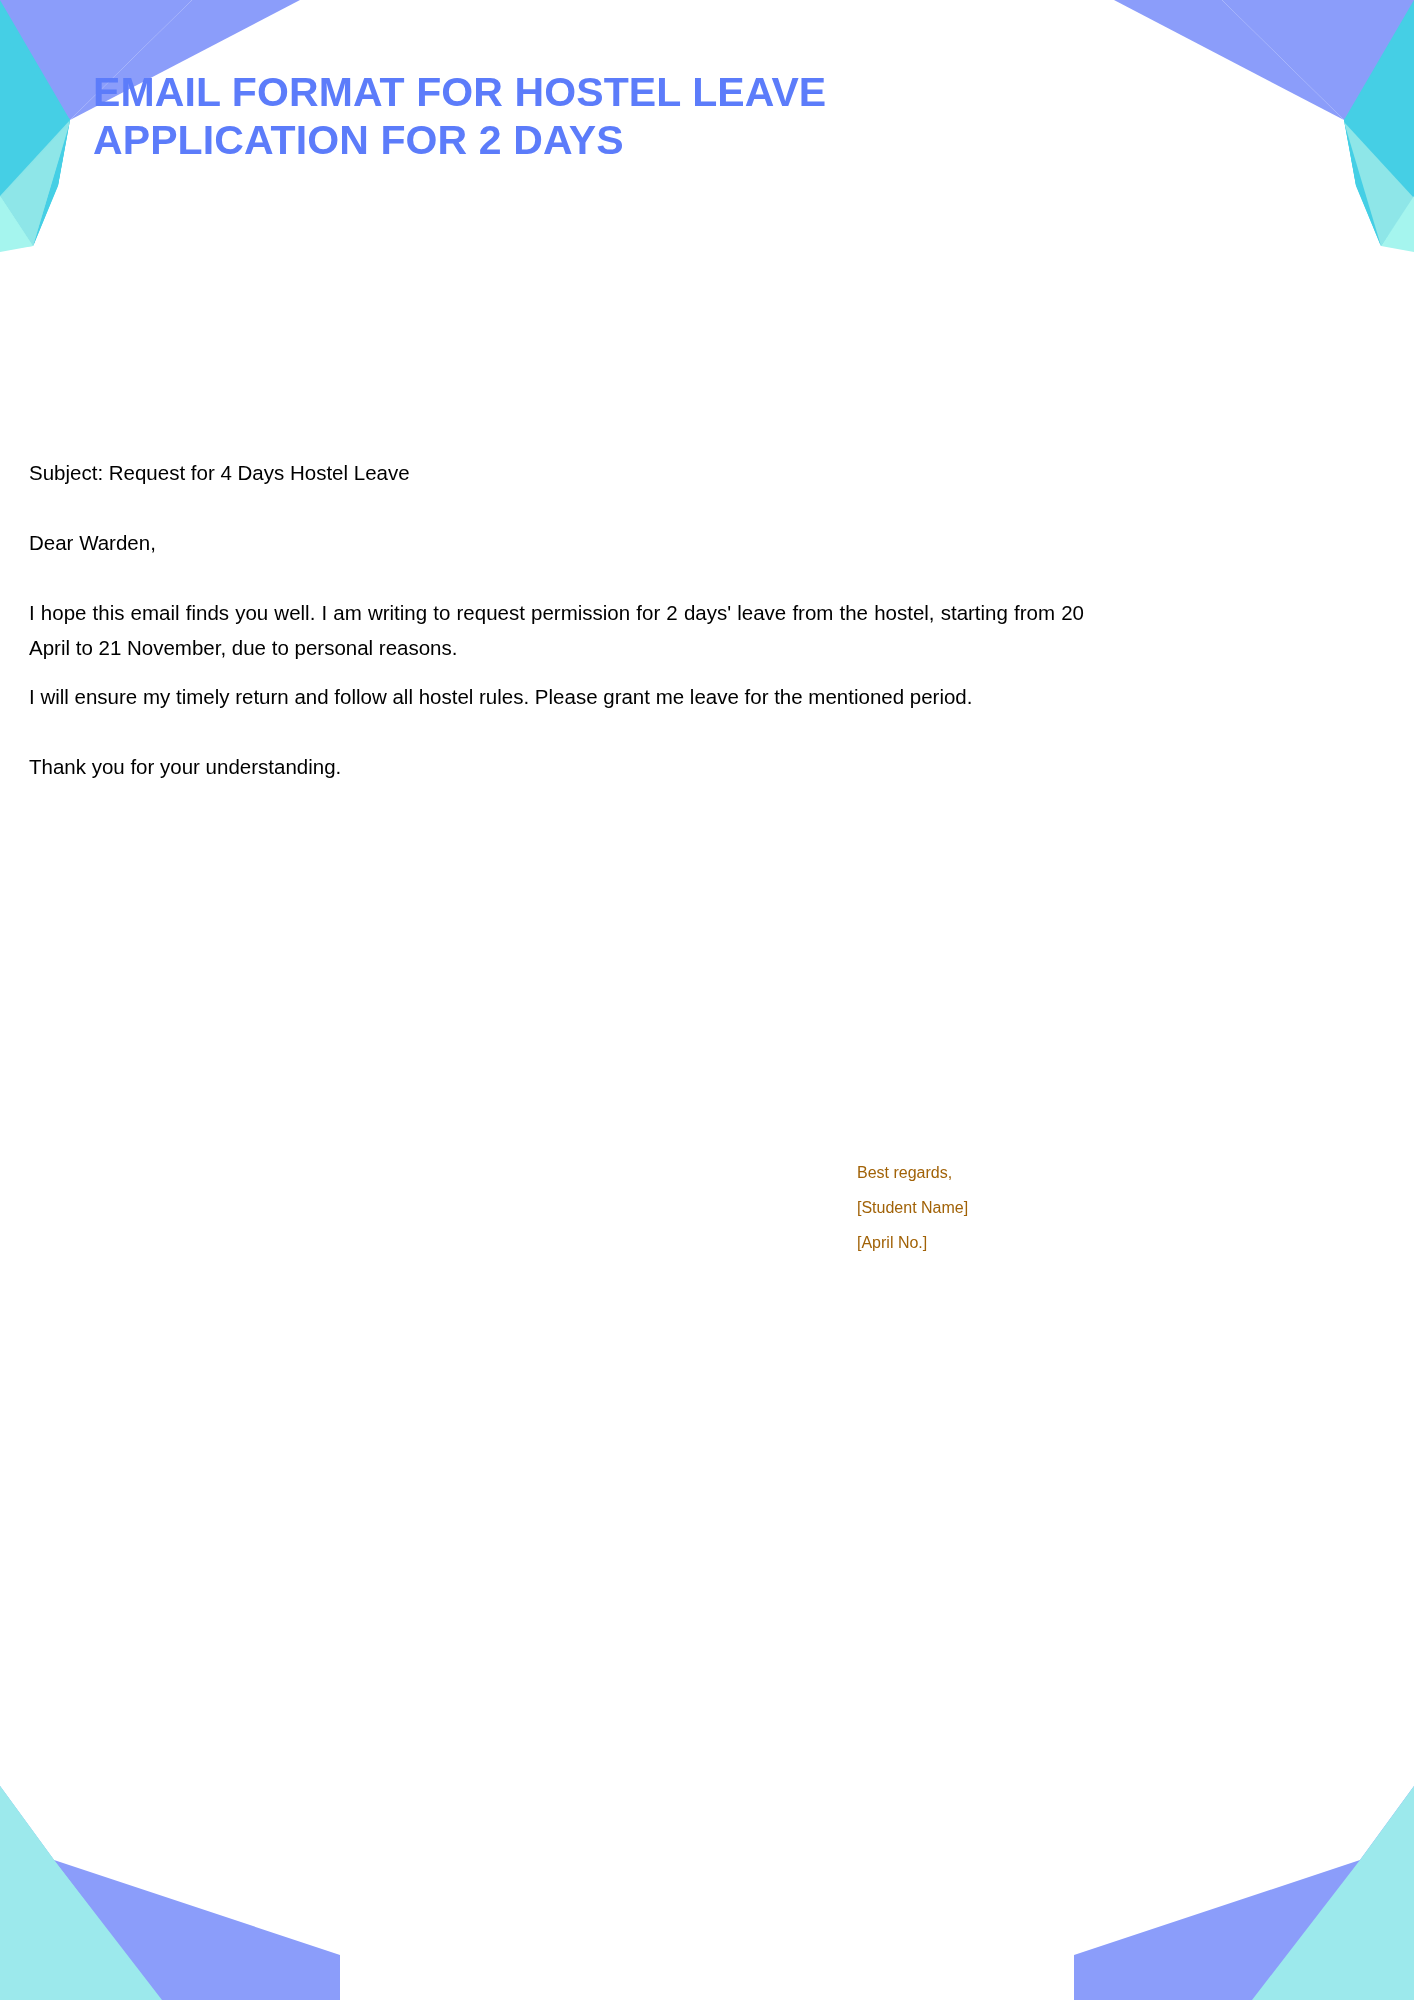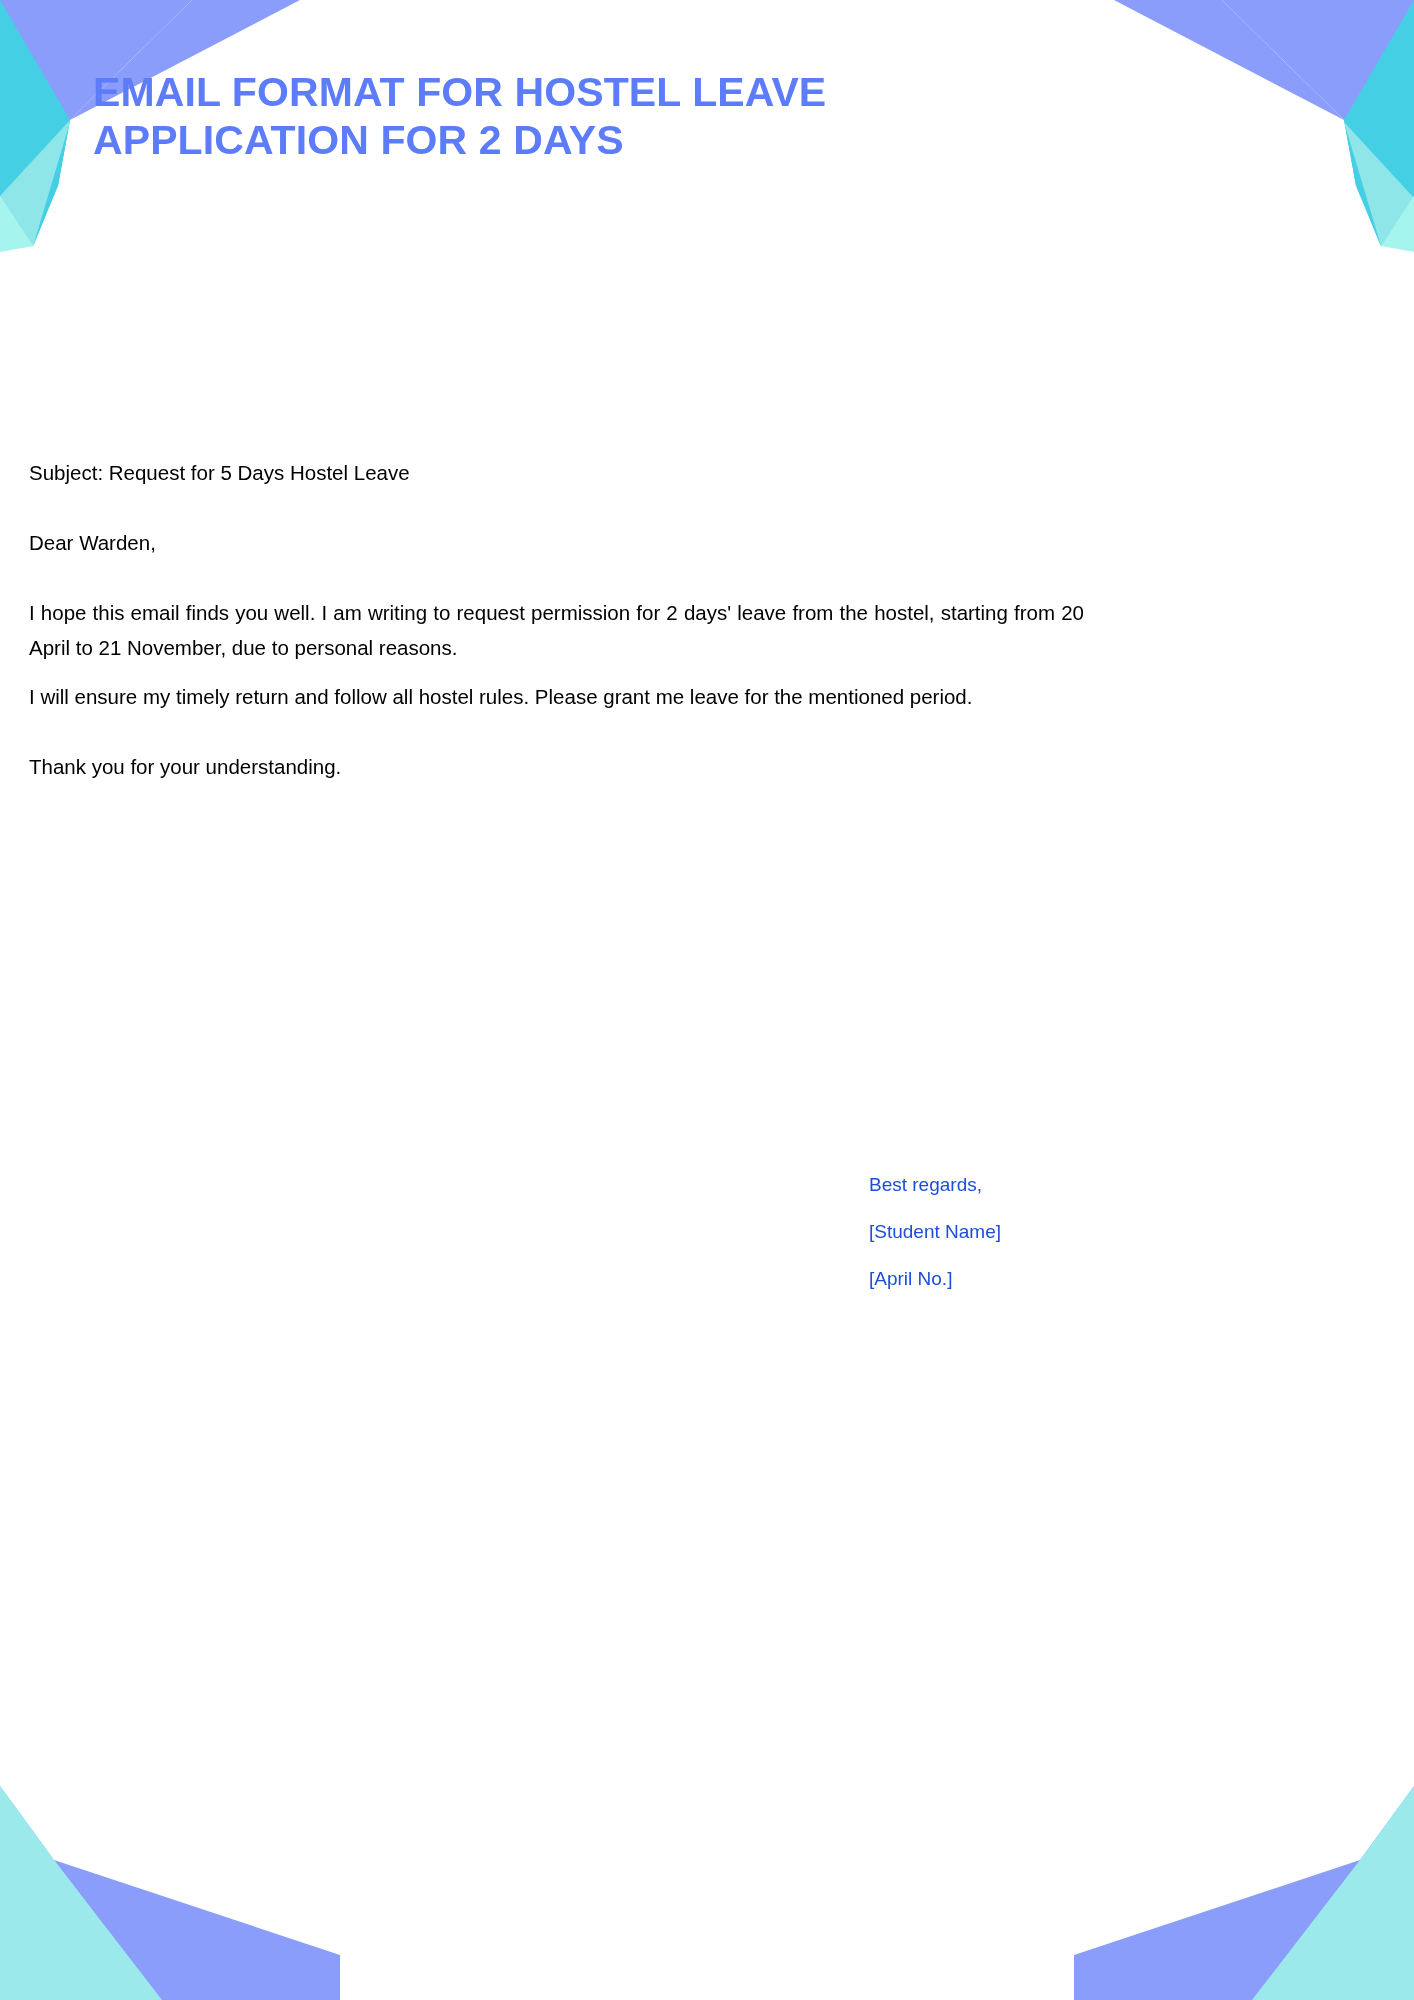--- a/index.html
+++ b/index.html
@@ -78,25 +78,25 @@
   }
 
   
   .sign-block {
     position: absolute;
     left: 857px;
     top: 1155px;
     width: 400px;
   }
   .sign-line {
-    margin: 12px;
+    margin: 0;
     font-family: "Liberation Sans", sans-serif;
-    font-size: 19px;
+    font-size: 16px;
     line-height: 35px;
-    color: #1d4ed8;
+    color: #a16207;
     text-align: left;
   }
 </style>
 </head>
 <body>
 
 <div id="page">
 
   <svg class="corner-art corner-tl" viewBox="0 0 300 300" width="300" height="300" aria-hidden="true">
     <polygon points="0,0 192,0 70,120 0,40" fill="#8B9DFA"></polygon>
@@ -132,21 +132,21 @@
     <polygon points="340,46 286,120 0,215 0,260 340,260" fill="#8B9DFA"></polygon>
     <polygon points="340,46 286,120 178,260 340,260" fill="#9CE9EC"></polygon>
   </svg>
 
   <div class="title-block">
     <h1 class="doc-title">EMAIL FORMAT FOR HOSTEL LEAVE APPLICATION FOR 2 DAYS</h1>
   </div>
 
   <div class="body-block">
 
-    <p class="para plain">Subject: Request for 5 Days Hostel Leave</p>
+    <p class="para plain">Subject: Request for 4 Days Hostel Leave</p>
 
     <p class="para plain spaced">Dear Warden,</p>
 
     <p class="para spaced">I hope this email finds you well. I am writing to request permission for 2 days' leave from the hostel, starting from 20 April to 21 November, due to personal reasons.</p>
 
     <p class="para tight">I will ensure my timely return and follow all hostel rules. Please grant me leave for the mentioned period.</p>
 
     <p class="para plain spaced">Thank you for your understanding.</p>
 
   </div>

